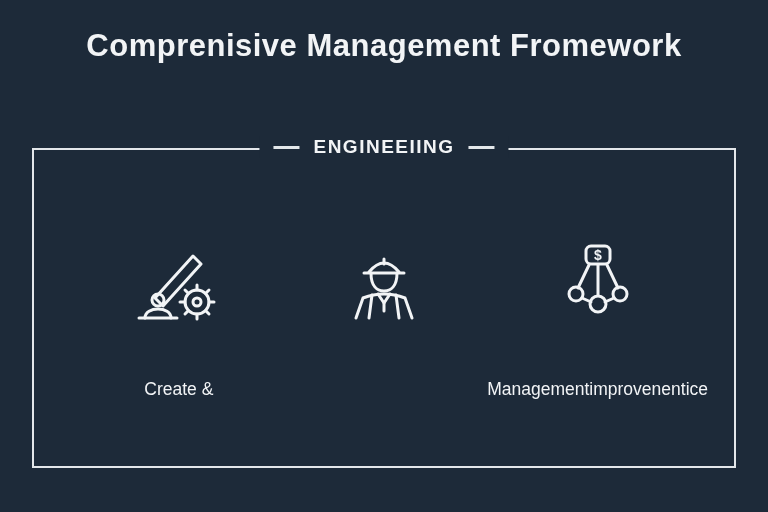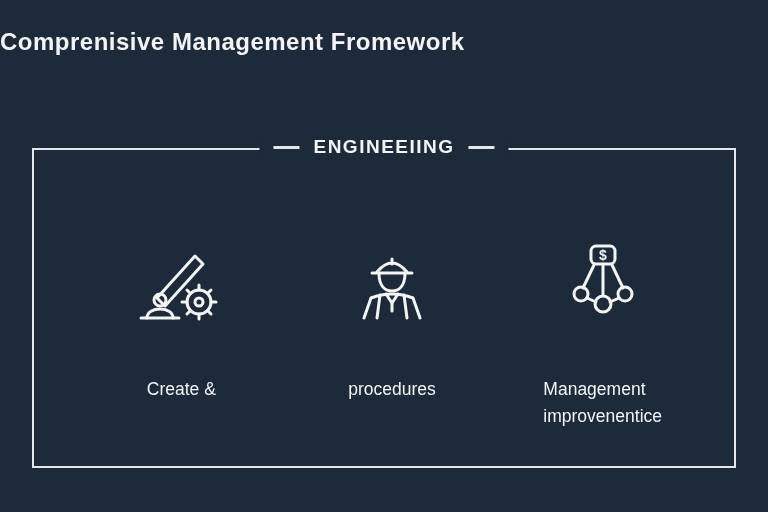--- a/index.html
+++ b/index.html
@@ -12,21 +12,22 @@
   body {
     background: var(--background);
     color: var(--text);
     font-family: "Liberation Sans", sans-serif;
     position: relative;
     overflow: hidden;
   }
   .title {
     position: absolute;
     top: 28px; left: 0; right: 0;
-    font-size: 24px;
+    text-align: center;
+    font-size: 31px;
     font-weight: 700;
     letter-spacing: 0.5px;
   }
   .frame {
     position: absolute;
     left: 32px; top: 148px;
     width: 704px; height: 320px;
     border: 2px solid var(--border);
     padding-left: 16px;
   }
@@ -68,25 +69,24 @@
     stroke-linejoin: round;
   }
   .icon text {
     stroke: none;
     fill: var(--text);
     font-family: "Liberation Sans", sans-serif;
     font-weight: 700;
     font-size: 14px;
   }
   .label {
-    text-align: left;
+    text-align: right;
     font-size: 17.5px;
     line-height: 1.55;
     display: flex;
-    flex-direction: column;
   }
 </style>
 </head>
 <body>
 
 <div class="canvas">
 
   <h1 class="title">Comprenisive Management Fromework</h1>
 
   <section class="frame">
@@ -127,21 +127,20 @@
           <line x1="28" y1="37" x2="68" y2="37"></line>
           <line x1="48" y1="23" x2="48" y2="28"></line>
           <path d="M35,37 C35,50 41,55 48,55 C55,55 61,50 61,37"></path>
           <path d="M20,82 L27,62 Q48,54 69,62 L76,82"></path>
           <path d="M36,59 L33,82"></path>
           <path d="M60,59 L63,82"></path>
           <path d="M42,58 L48,67 L54,58"></path>
           <line x1="48" y1="67" x2="48" y2="75"></line>
         </svg>
         <div class="label">
-          <span>procedures</span>
         </div>
       </div>
 
       <div class="col">
         <svg class="icon" viewBox="0 0 96 96" aria-hidden="true">
           <rect x="36" y="10" width="24" height="18" rx="5"></rect>
           <text x="48" y="24" text-anchor="middle">$</text>
           <line x1="39" y1="29" x2="28" y2="52"></line>
           <line x1="57" y1="29" x2="68" y2="52"></line>
           <line x1="48" y1="29" x2="48" y2="59"></line>

